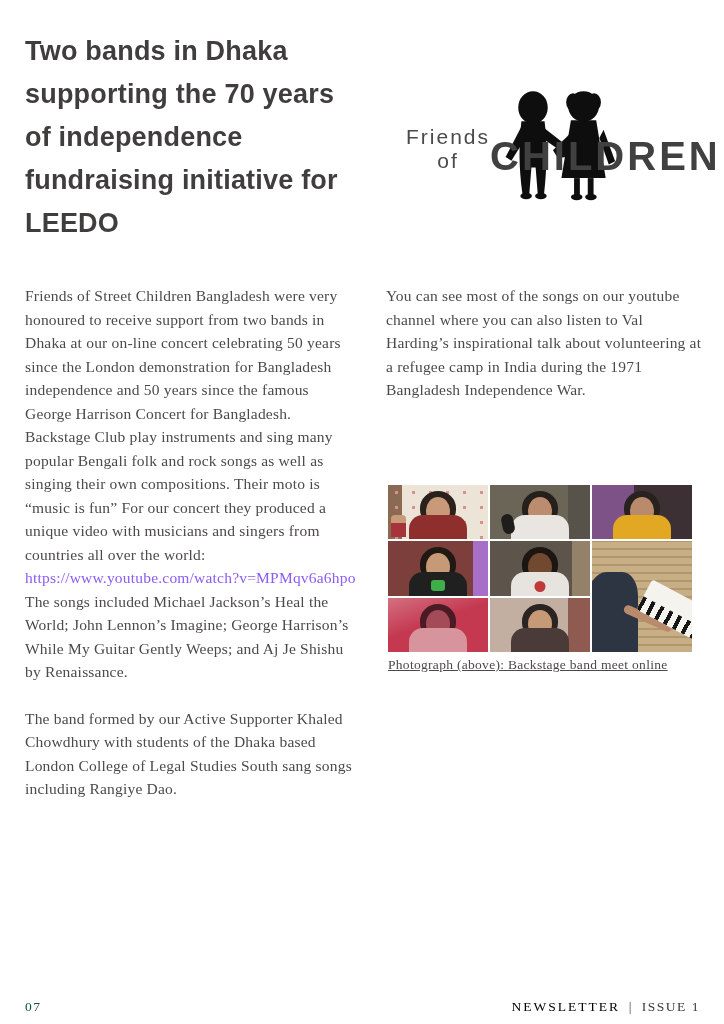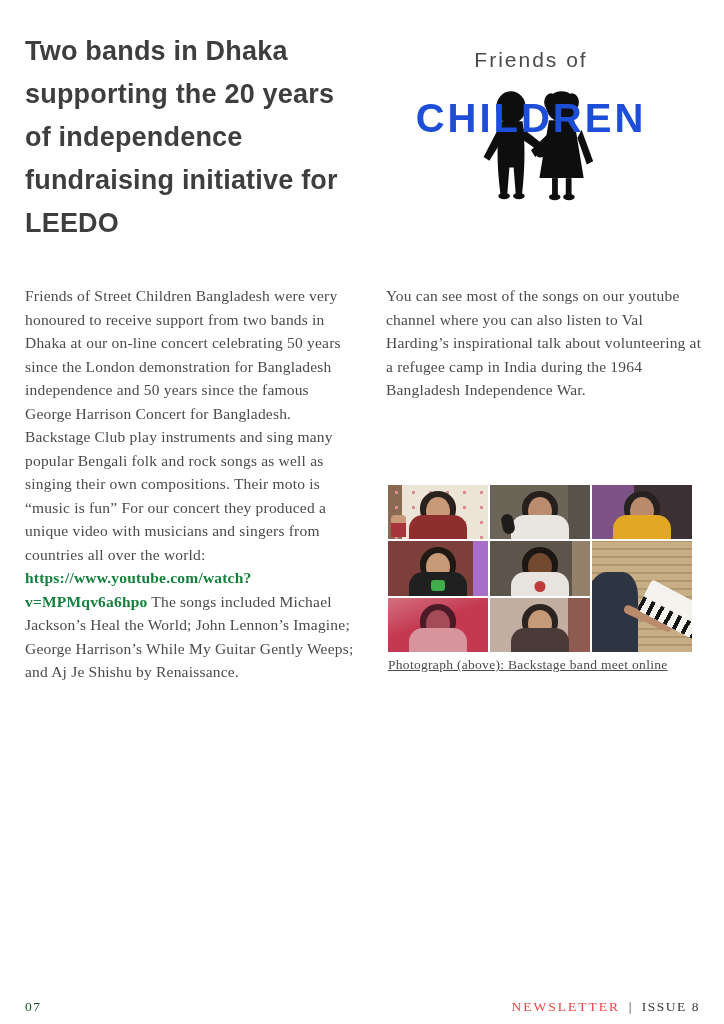--- a/index.html
+++ b/index.html
@@ -11,37 +11,37 @@
   }
   
   .title {
     position:absolute; left:25px; top:30px; width:336px;
     font-family:"Liberation Sans", sans-serif;
     font-weight:bold; font-size:27px; line-height:43px;
     color:#3f3e3d; letter-spacing:0.2px;
   }
   
   .logo {
-    position:absolute; left:384px; top:36px; width:294px; height:214px;
-    display:flex; flex-direction:column; align-items:center; text-align:center;
+    position:absolute; left:406px; top:36px; width:294px; height:214px;
+    display:flex; flex-direction:row; align-items:center; text-align:center;
     font-family:"Liberation Sans", sans-serif;
   }
   .logo-svg { position:absolute; left:50%; top:44px; transform:translateX(-50%); width:158px; height:152px; z-index:1; }
   .logo-line { position:relative; z-index:2; }
   .logo-friends { margin-top:12px; font-size:21px; color:#4a4a48; letter-spacing:2px; }
   .logo-street { margin-top:6px; font-size:40px; font-weight:bold; letter-spacing:6px; line-height:1.0; }
   .logo-children { margin-top:26px; font-size:40px; font-weight:bold; letter-spacing:3px; line-height:1.0; }
   .logo-bangladesh { margin-top:16px; font-size:22px; color:#4a4a48; letter-spacing:1.5px; }
   
   .col-left {
     position:absolute; left:25px; top:284px; width:334px;
     font-size:15.5px; line-height:23.5px; color:#4b4a48; letter-spacing:0.2px;
   }
   .col-left p + p { margin-top:23px; }
-  .yt-link { font-weight:bold; color:#15803d; overflow-wrap:anywhere; text-decoration:none; }
+  .yt-link { font-weight:normal; color:#8b5cf6; overflow-wrap:anywhere; text-decoration:none; }
   .col-right {
     position:absolute; left:386px; top:284px; width:322px;
     font-size:15.5px; line-height:23.5px; color:#4b4a48; letter-spacing:0.2px;
   }
   
   .photo {
     position:absolute; left:388px; top:485px; width:304px; height:167px;
     display:grid; grid-template-columns:1fr 1fr 1fr; grid-template-rows:1fr 1fr 1fr;
     gap:2px; background:#ffffff;
   }
@@ -71,21 +71,21 @@
     font-size:13.5px; letter-spacing:1.5px; color:#3b3a39; white-space:nowrap;
   }
   .footer-right .nl { letter-spacing:2px; }
   .footer-right .sep { margin:0 4px; color:#3b3a39; }
 </style>
 </head>
 <body>
 
 <div class="page">
 
-  <h1 class="title">Two bands in Dhaka supporting the 20 years of independence fundraising initiative for LEEDO</h1>
+  <h1 class="title">Two bands in Dhaka supporting the 70 years of independence fundraising initiative for LEEDO</h1>
 
   <div class="logo">
     <svg class="logo-svg" viewBox="0 0 300 260" preserveAspectRatio="xMidYMid meet" aria-hidden="true">
       <g id="silhouette-group" fill="#0e0e0e">
 
         <ellipse cx="112" cy="38" rx="28" ry="31"></ellipse>
         <path d="M90,64 C85,108 85,150 92,202 L105,202 L109,152 L117,152 L121,202 L133,202 C139,150 139,104 134,64 Z"></path>
         <path d="M90,74 L60,132 L71,139 L99,94 Z"></path>
         <path d="M132,76 L186,118 L180,131 L128,95 Z"></path>
         <ellipse cx="99" cy="206" rx="11" ry="6"></ellipse>
@@ -99,29 +99,30 @@
         <path d="M246,80 L268,140 L256,146 L238,96 Z"></path>
         <rect x="190" y="172" width="11" height="33"></rect>
         <rect x="216" y="172" width="11" height="33"></rect>
         <ellipse cx="195" cy="208" rx="11" ry="6"></ellipse>
         <ellipse cx="222" cy="208" rx="11" ry="6"></ellipse>
 
         <circle cx="168" cy="124" r="9"></circle>
       </g>
     </svg>
     <div class="logo-line logo-friends">Friends of</div>
-    <div class="logo-line logo-children" style="color: #1d4ed8; text-align: right;">CHILDREN</div>
+    <div class="logo-line logo-children" style="color: #404040; text-align: right;">CHILDREN</div>
   </div>
 
   <div class="col-left">
     <p><span>Friends of Street Children Bangladesh were very honoured to receive support from two bands in Dhaka at our on-line concert celebrating 50 years since the London demonstration for Bangladesh independence and 50 years since the famous George Harrison Concert for Bangladesh. Backstage Club play instruments and sing many popular Bengali folk and rock songs as well as singing their own compositions. Their moto is “music is fun” For our concert they produced a unique video with musicians and singers from countries all over the world: </span><a class="yt-link" href="#">https://www.youtube.com/watch?v=MPMqv6a6hpo</a><span> The songs included Michael Jackson’s Heal the World; John Lennon’s Imagine; George Harrison’s While My Guitar Gently Weeps; and Aj Je Shishu by Renaissance.</span></p>
+    <p>The band formed by our Active Supporter Khaled Chowdhury with students of the Dhaka based London College of Legal Studies South sang songs including Rangiye Dao.</p>
   </div>
 
   <div class="col-right">
-    <p>You can see most of the songs on our youtube channel where you can also listen to Val Harding’s inspirational talk about volunteering at a refugee camp in India during the 1964 Bangladesh Independence War.</p>
+    <p>You can see most of the songs on our youtube channel where you can also listen to Val Harding’s inspirational talk about volunteering at a refugee camp in India during the 1971 Bangladesh Independence War.</p>
   </div>
 
   <div class="photo" id="photo-grid">
       <div class="pcell" style="grid-area: 1 / 1 / 2 / 2; background: radial-gradient(circle, rgb(217, 143, 143) 1.5px, rgba(0, 0, 0, 0) 2px) 0% 0% / 17px 15px, linear-gradient(90deg, rgb(138, 106, 82) 0px, rgb(138, 106, 82) 14%, rgb(236, 228, 214) 14%) 0% 0% / auto;">
         <div class="p-hair" style="background: rgb(42, 33, 29);"></div>
         <div class="p-head" style="background: rgb(200, 154, 121);"></div>
         <div class="p-torso" style="background: rgb(142, 47, 46);"></div>
         <div class="p-inset" style="background: linear-gradient(rgb(200, 154, 121) 0px, rgb(200, 154, 121) 35%, rgb(165, 53, 58) 35%);"></div>
       </div>
       <div class="pcell" style="grid-area: 1 / 2 / 2 / 3; background: linear-gradient(90deg, rgb(106, 101, 87) 0px, rgb(106, 101, 87) 78%, rgb(87, 83, 75) 78%);">
@@ -164,18 +165,18 @@
         <div class="p-head" style="background: rgb(199, 154, 119);"></div>
         <div class="p-torso" style="background: rgb(74, 58, 56);"></div>
       </div>
     </div>
 
   <div class="photo-caption">Photograph (above): Backstage band meet online</div>
 
   <div class="footer-left">07</div>
 
   <div class="footer-right">
-    <span class="nl" style="color: #ef4444; margin-top: 35px;">NEWSLETTER</span>
+    <span class="nl" style="color: #000000; margin-top: 35px;">NEWSLETTER</span>
     <span class="sep">|</span>
-    <span>ISSUE 8</span>
+    <span>ISSUE 1</span>
   </div>
 
 </div>
 
 </body></html>

